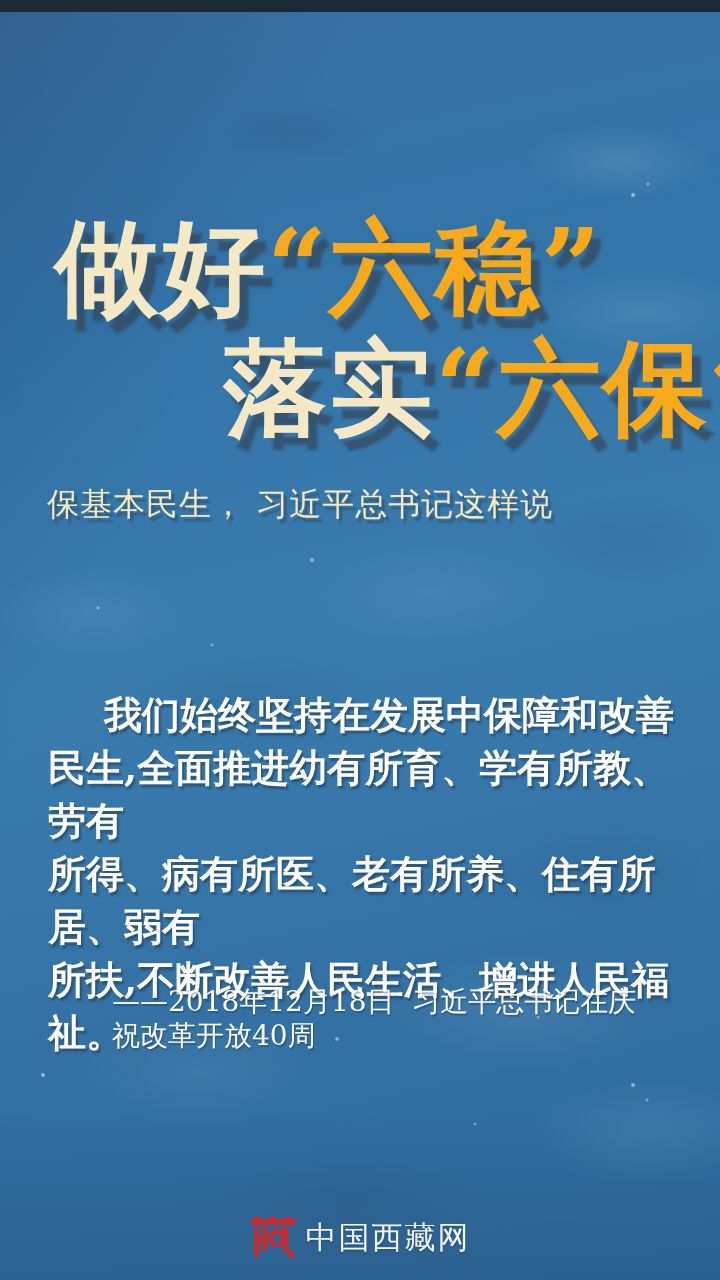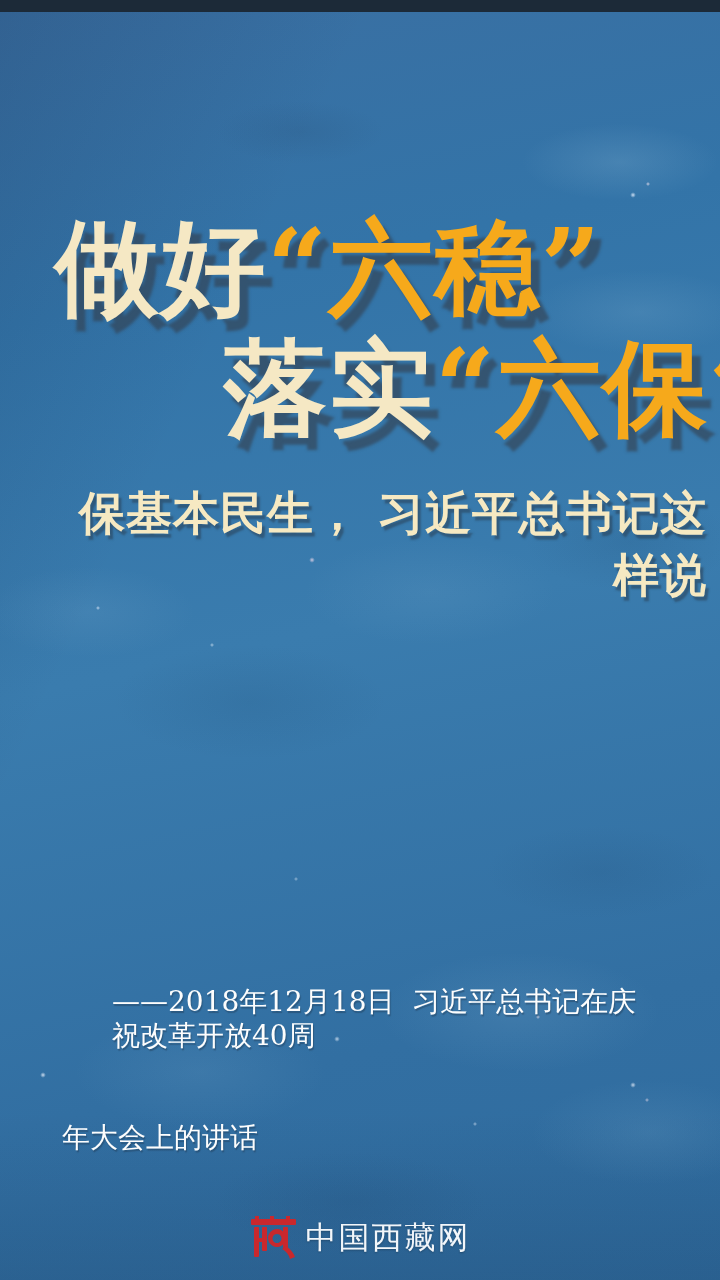--- a/index.html
+++ b/index.html
@@ -62,27 +62,26 @@
     text-shadow: 9px 12px 3px rgba(52,62,75,0.60);
   }
   .title .cream { color: #f5e8c4; }
   .title .gold  { color: #f6a91b; }
   .title-line2 { margin-left: 168px; }
   .subtitle {
     position: absolute;
     left: 47px;
     top: 471px;
     width: 660px;
-    font-size: 46px;
-    font-weight: bold;
+    font-size: 32px;
+    font-weight: normal;
     letter-spacing: 1px;
     color: #f6e9c2;
     white-space: pre-wrap;
     text-shadow: 3px 4px 2px rgba(40,58,75,0.50);
-    text-align: right;
   }
   .quote {
     position: absolute;
     left: 48px;
     top: 676px;
     width: 634px;
     margin: 0;
     font-family: "DejaVu Serif", serif;
     font-weight: bold;
     font-size: 38px;
@@ -130,24 +129,29 @@
   <div class="pebbles"></div>
   <div class="sparkles"></div>
 
   <h1 class="title">
     <div class="title-line1"><span class="cream">做好</span><span class="gold">“六稳”</span></div>
     <div class="title-line2"><span class="cream">落实</span><span class="gold">“六保”</span></div>
   </h1>
 
   <div class="subtitle">保基本民生， 习近平总书记这样说</div>
 
+  <blockquote class="quote">
+    <div class="indent">我们始终坚持在发展中保障和改善</div>
+    <div>民生,全面推进幼有所育、学有所教、劳有</div>
+    <div>所得、病有所医、老有所养、住有所居、弱有</div>
+    <div>所扶,不断改善人民生活、增进人民福祉。</div>
+  </blockquote>
 
   <div class="attribution">
     <div class="dash-indent">——2018年12月18日  习近平总书记在庆祝改革开放40周</div>
-    <div>年大会上的讲话</div>
   </div>
 
   <div class="footer">
     <svg class="logo" viewBox="0 0 47 43" xmlns="http://www.w3.org/2000/svg" aria-label="china-tibet-network-logo">
       <g fill="#c9282d">
         <rect x="1" y="3" width="45" height="6" rx="1"></rect>
         <rect x="5" y="0" width="4" height="5"></rect>
         <rect x="20" y="0" width="4" height="5"></rect>
         <rect x="36" y="0" width="4" height="5"></rect>
         <rect x="4" y="11" width="5" height="30" rx="1"></rect>

